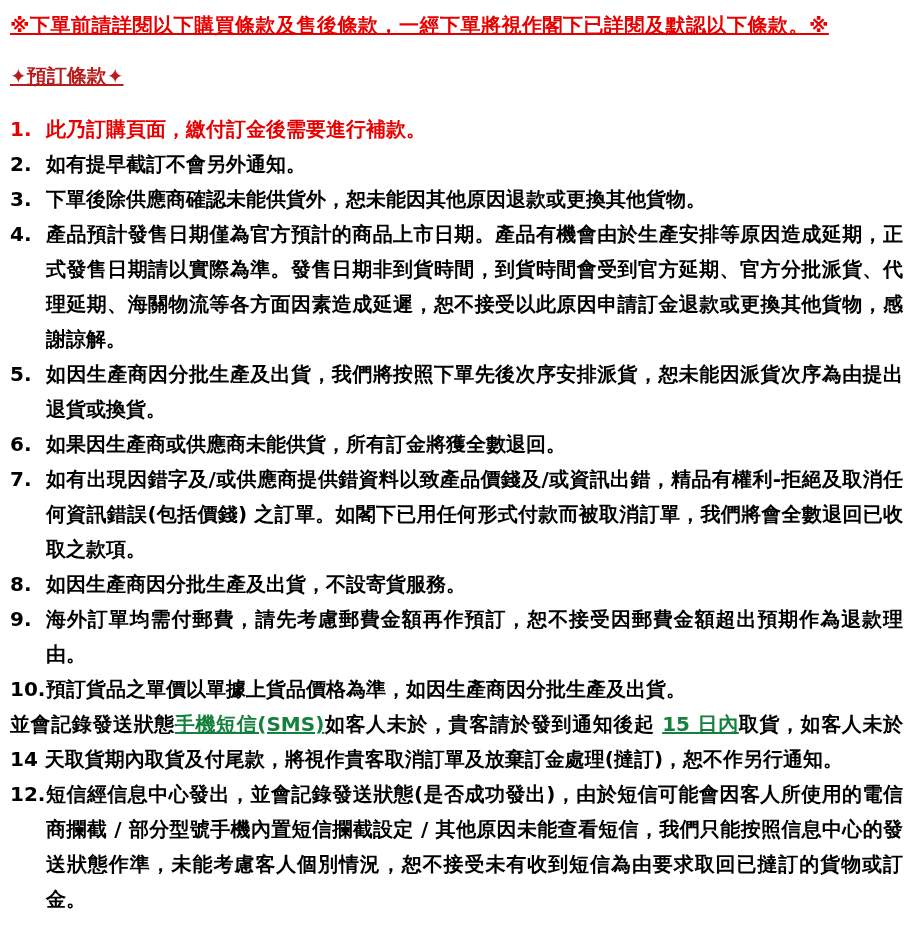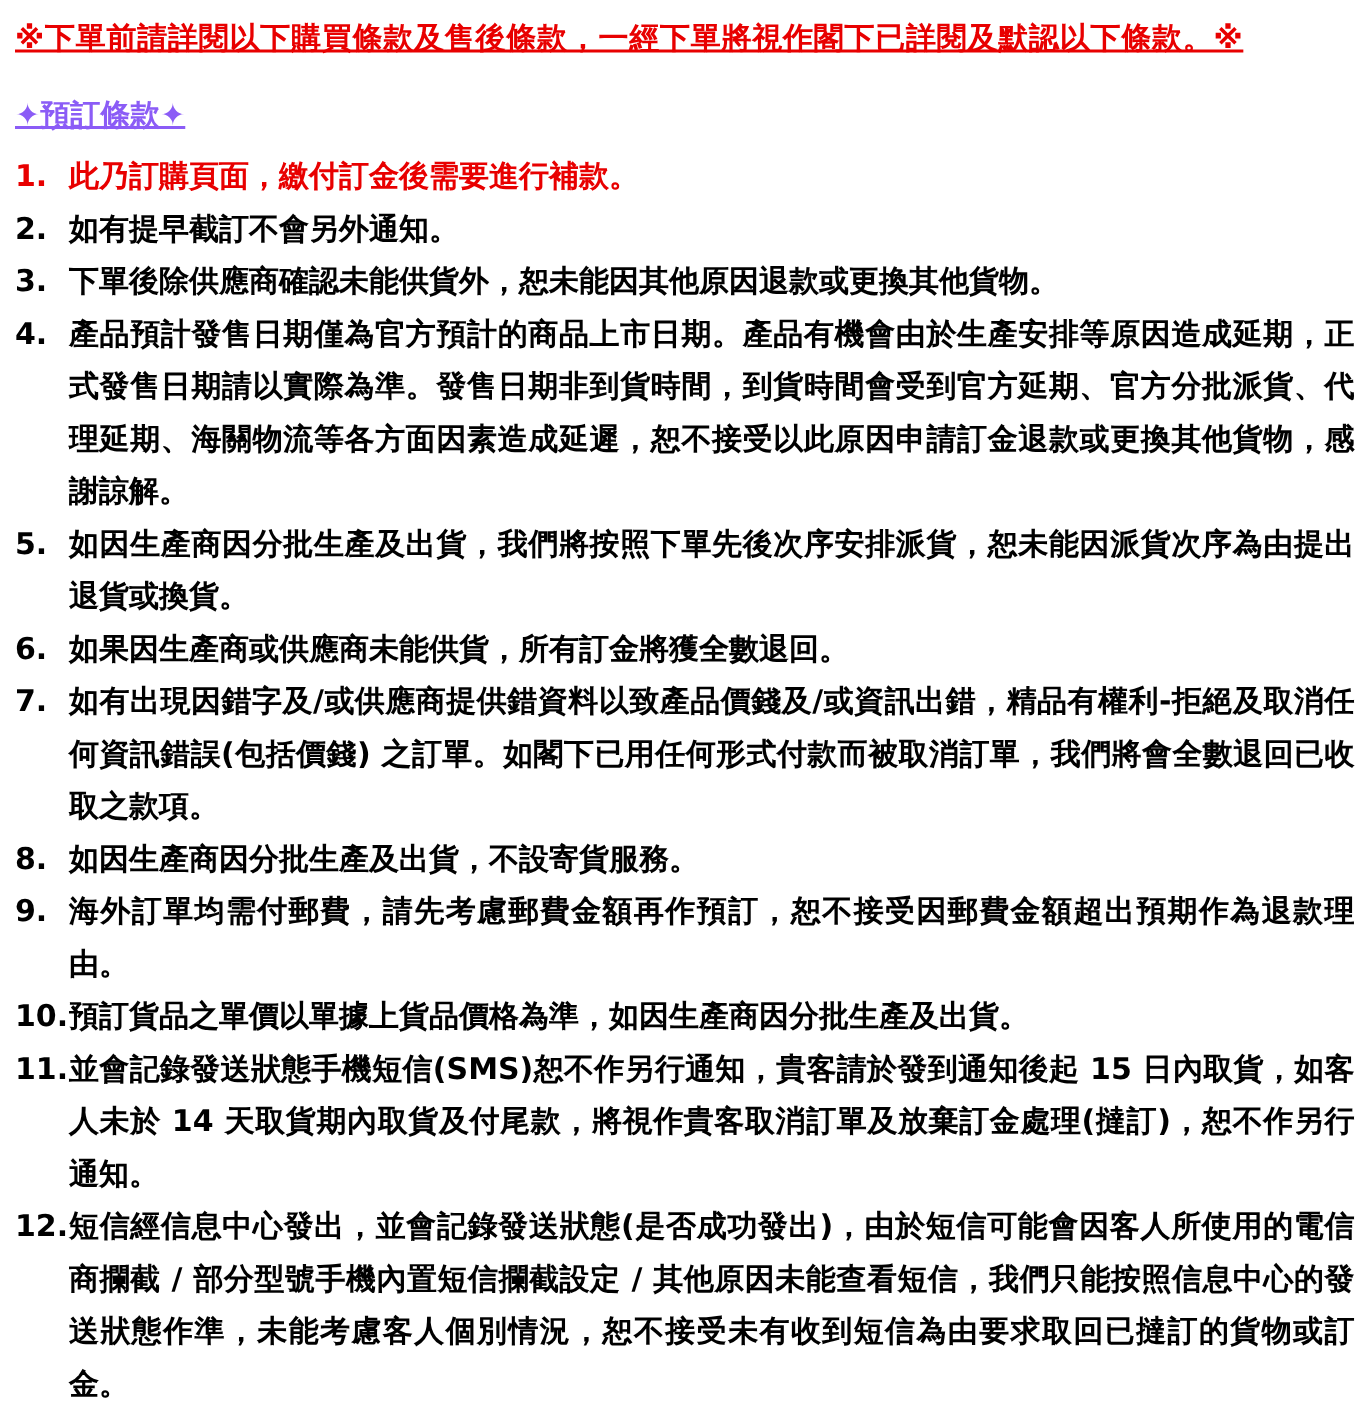--- a/index.html
+++ b/index.html
@@ -21,25 +21,25 @@
   }
   .doc-title {
     color: #e80000;
     font-size: 20px;
     line-height: 26px;
     text-decoration: underline;
     margin-bottom: 26px;
     letter-spacing: 0.5px;
   }
   .section-header {
-    color: #8b5cf6;
+    color: #b91c1c;
     font-size: 20px;
     line-height: 24px;
     text-decoration: underline;
-    margin-bottom: 12px;
+    margin-bottom: 24px;
   }
   .terms-list {
     margin: 0;
     padding: 0;
     list-style: none;
   }
   .term-item {
     display: flex;
     font-size: 20px;
     line-height: 35px;
@@ -47,21 +47,22 @@
   .term-item.red { color: #e80000; }
   .term-num {
     flex: 0 0 36px;
     width: 36px;
   }
   .term-text {
     flex: 1;
     text-align: justify;
   }
   .red-underline {
-    color: #000000;
+    color: #15803d;
+    text-decoration: underline;
   }
 </style>
 </head>
 <body>
 
 <div class="page">
   <div class="doc-title">※下單前請詳閱以下購買條款及售後條款，一經下單將視作閣下已詳閱及默認以下條款。※</div>
 
   <div class="section-header">✦預訂條款✦</div>
 
@@ -100,21 +101,20 @@
       </div>
       <div class="term-item">
         <span class="term-num">9.</span>
         <span class="term-text"><span>海外訂單均需付郵費，請先考慮郵費金額再作預訂，恕不接受因郵費金額超出預期作為退款理由。</span></span>
       </div>
       <div class="term-item">
         <span class="term-num">10.</span>
         <span class="term-text"><span>預訂貨品之單價以單據上貨品價格為準，如因生產商因分批生產及出貨。</span></span>
       </div>
       <div class="term-item">
-        <span class="term-num">11.</span>
-        <span class="term-text"><span>並會記錄發送狀態</span><span class="red-underline">手機短信(SMS)</span><span>恕不作另行通知，貴客請於發到通知後起 </span><span class="red-underline">15 日內</span><span>取貨，如客人未於 14 天取貨期內取貨及付尾款，將視作貴客取消訂單及放棄訂金處理(撻訂)，恕不作另行通知。</span></span>
+        <span class="term-text"><span>並會記錄發送狀態</span><span class="red-underline">手機短信(SMS)</span><span>如客人未於，貴客請於發到通知後起 </span><span class="red-underline">15 日內</span><span>取貨，如客人未於 14 天取貨期內取貨及付尾款，將視作貴客取消訂單及放棄訂金處理(撻訂)，恕不作另行通知。</span></span>
       </div>
       <div class="term-item">
         <span class="term-num">12.</span>
         <span class="term-text"><span>短信經信息中心發出，並會記錄發送狀態(是否成功發出)，由於短信可能會因客人所使用的電信商攔截 / 部分型號手機內置短信攔截設定 / 其他原因未能查看短信，我們只能按照信息中心的發送狀態作準，未能考慮客人個別情況，恕不接受未有收到短信為由要求取回已撻訂的貨物或訂金。</span></span>
       </div>
     </div>
 </div>
 
 </body></html>

